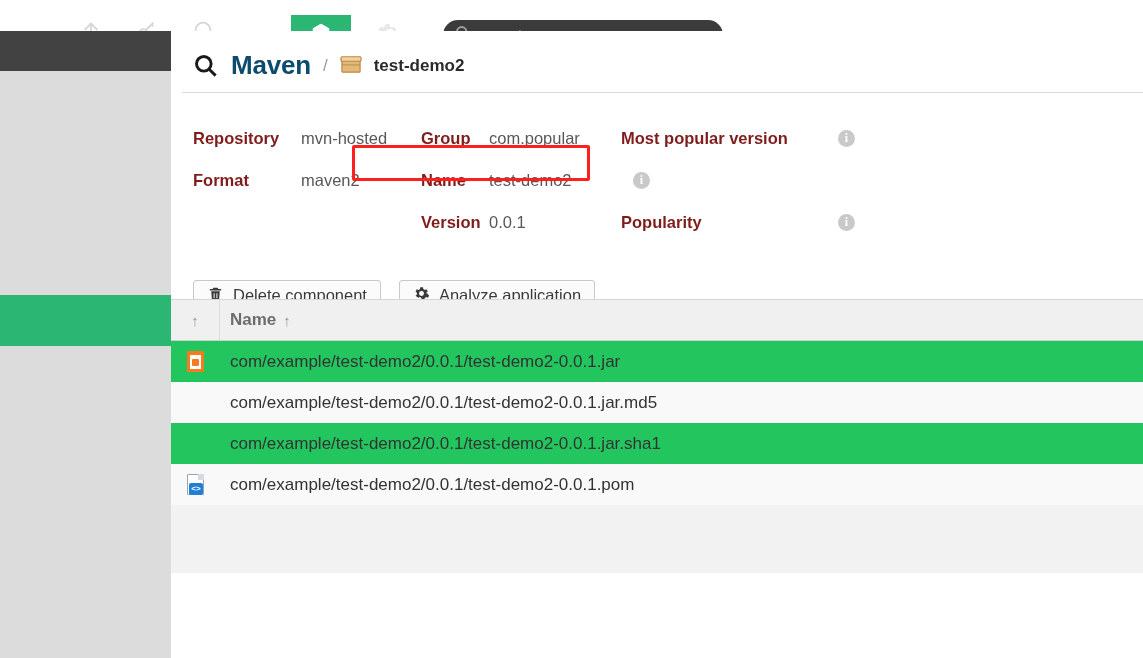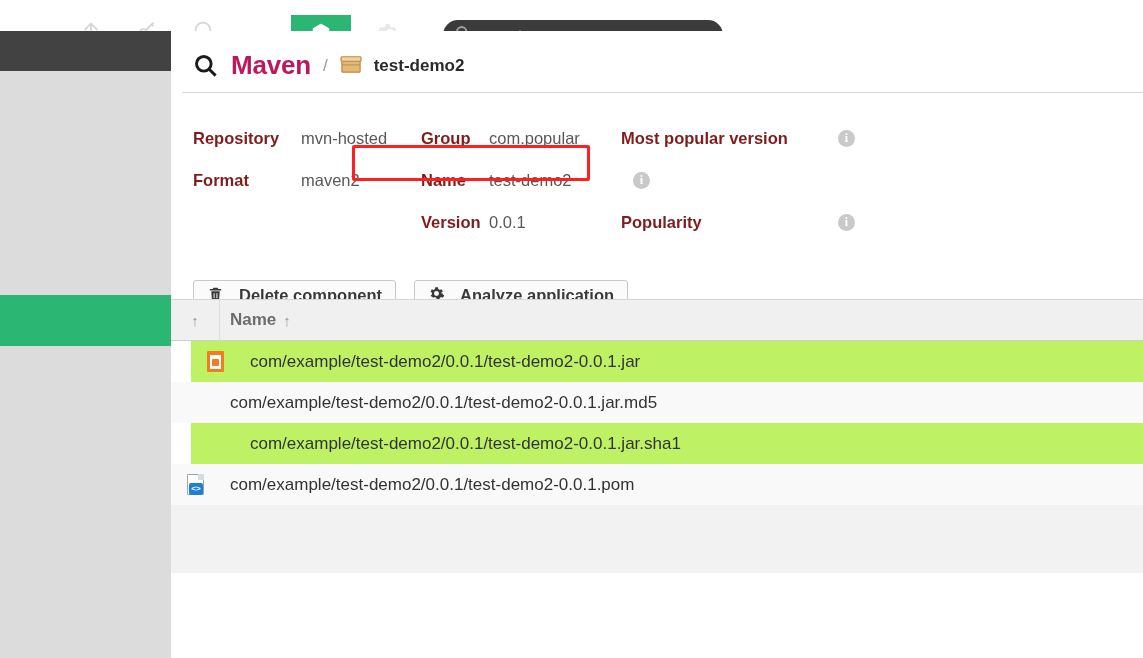--- a/index.html
+++ b/index.html
@@ -46,21 +46,21 @@
   
   .main { position: absolute; left: 171px; top: 31px; width: 972px; height: 627px; background: #ffffff; }
 
   .breadcrumb {
     position: absolute; left: 11px; top: 8px; height: 54px; width: 961px;
     display: flex; align-items: center; gap: 12px;
     border-bottom: 1px solid #d8d8d8;
     padding-left: 10px;
   }
   .bc-search-icon { display: flex; align-items: center; }
-  .bc-link { color: #be185d; font-size: 26px; font-weight: bold; letter-spacing: -0.2px; }
+  .bc-link { color: #0c4a6e; font-size: 26px; font-weight: bold; letter-spacing: -0.2px; }
   .bc-sep { color: #9a9a9a; font-size: 17px; }
   .bc-current { color: #2a2a2a; font-size: 17px; font-weight: bold; }
 
   
   .meta {
     position: absolute; left: 22px; top: 86px;
     display: grid;
     grid-template-columns: 108px 120px 68px 132px auto;
     row-gap: 0; column-gap: 0;
     align-items: center;
@@ -78,43 +78,43 @@
 
   
   .annot-box {
     position: absolute; left: 181px; top: 114px; width: 238px; height: 36px;
     border: 3px solid #ff1f1f; border-radius: 2px; pointer-events: none;
   }
 
   
   .btn-row { position: absolute; left: 22px; top: 249px; display: flex; gap: 18px; }
   .btn {
-    display: flex; align-items: center; gap: 15px;
+    display: flex; align-items: center; gap: 9px;
     height: 31px; padding: 0 13px;
     background: #fbfbfb; border: 1px solid #c9c9c9; border-radius: 3px;
-    font-size: 16.5px; font-weight: bold; color: #3a3a3a;
+    font-size: 16.5px; font-weight: normal; color: #3a3a3a;
     cursor: pointer;
   }
 
   
   .table { position: absolute; left: 0; top: 268px; width: 972px; }
   .thead {
     display: flex; height: 42px; align-items: center;
     background: #f0f0f0; border-top: 1px solid #d6d6d6; border-bottom: 1px solid #cfcfcf;
   }
   .th-icon {
     width: 49px; height: 42px; display: flex; align-items: center; justify-content: center;
     border-right: 1px solid #dedede;
   }
   .th-name { display: flex; align-items: center; gap: 7px; padding-left: 10px; }
   .th-name .lbl { font-size: 17px; font-weight: bold; color: #6d6d6d; }
   .arrow-up { color: #9a9a9a; font-size: 15px; }
 
   .trow { display: flex; align-items: center; height: 41px; cursor: pointer; }
-  .trow.odd { background: #bef264; margin-left: 20px; }
+  .trow.odd { background: #22c55e; }
   .trow.even { background: #f9f9f9; }
   .td-icon { width: 49px; display: flex; align-items: center; justify-content: center; }
   .td-name { font-size: 17px; color: #333333; padding-left: 10px; }
 
   .table-empty { height: 68px; background: #f2f2f2; }
 
   
   .fi { position: relative; width: 17px; height: 21px; }
   .fi .sheet {
     position: absolute; inset: 0; border-radius: 1px;

